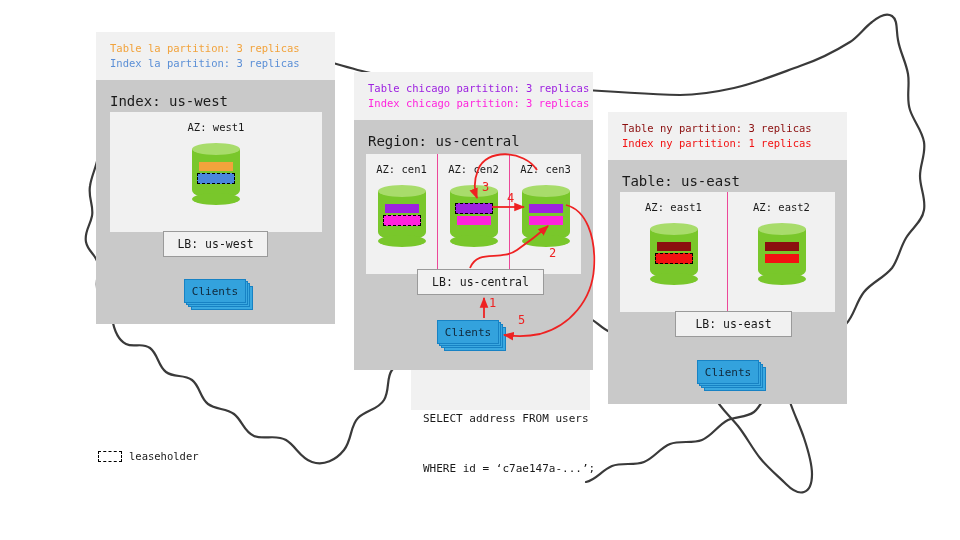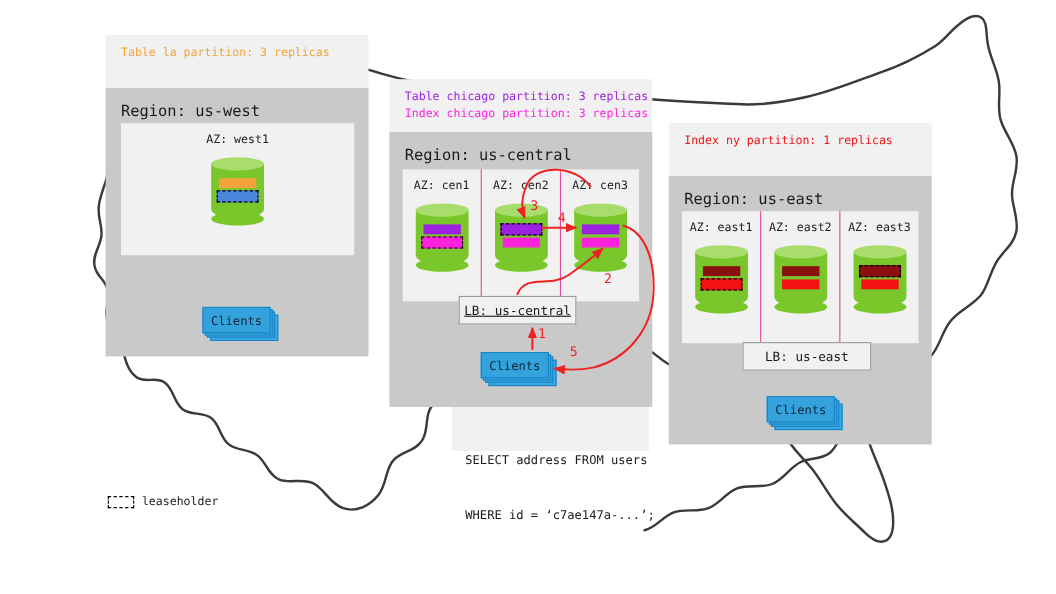--- a/index.html
+++ b/index.html
@@ -158,38 +158,40 @@
              C652,340 658,350 668,354 C678,358 690,354 700,358 C710,362 716,372 726,376
              C736,380 748,376 758,380 C766,383 770,390 776,396" fill="none" stroke="#3a3a3a" stroke-width="2.2" stroke-linecap="round" stroke-linejoin="round"></path>
     <path d="M700,358 C706,370 708,384 714,396 C720,408 730,416 738,426
              C746,436 752,448 760,458 C768,468 778,476 786,484 C792,490 798,494 804,492
              C810,490 812,482 812,474 C812,462 808,450 804,438 C800,426 794,414 790,402
              C786,390 782,378 776,368 C772,361 766,356 760,352" fill="none" stroke="#3a3a3a" stroke-width="2.2" stroke-linecap="round" stroke-linejoin="round"></path>
   </svg>
 
   <div class="partition-card" style="left:96px;top:32px;width:239px;height:48px;">
     <div class="partition-line" style="color:#f2a33c;">Table la partition: 3 replicas</div>
+    <div class="partition-line" style="color:#5b8fd6;">Index la partition: 3 replicas</div>
   </div>
 
   <div class="region-panel" style="left:96px;top:80px;width:239px;height:244px;">
-    <div class="region-title">Region: us-west</div>
+    <div class="region-title">Index: us-west</div>
   </div>
 
   <div class="az-row" style="left:110px;top:112px;width:212px;height:120px;z-index:3;">
     <div class="az-cell">
       <div class="az-label">AZ: west1</div>
       <div class="cyl">
         <div class="cyl-body"></div>
         <div class="cyl-top"></div>
         <div class="bar b1" style="background:#f2a33c;"></div>
         <div class="bar b2 lease" style="background:#4a86dc;"></div>
       </div>
     </div>
   </div>
 
+  <div class="lb-box" style="left:163px;top:231px;width:105px;height:26px;">LB: us-west</div>
 
   <div class="clients" style="left:184px;top:279px;">
     <div class="sheet s3"></div>
     <div class="sheet s2"></div>
     <div class="sheet s1"></div>
     <div class="sheet front">Clients</div>
   </div>
 
   <div class="partition-card" style="left:354px;top:72px;width:239px;height:48px;">
     <div class="partition-line" style="color:#9d21e0;">Table chicago partition: 3 replicas</div>
@@ -223,67 +225,59 @@
       <div class="az-label">AZ: cen3</div>
       <div class="cyl">
         <div class="cyl-body"></div>
         <div class="cyl-top"></div>
         <div class="bar b1" style="background:#9d21e0;"></div>
         <div class="bar b2" style="background:#ff22dd;"></div>
       </div>
     </div>
   </div>
 
-  <div class="lb-box" style="left:417px;top:269px;width:107px;height:26px;text-decoration:underline;">LB: us-central</div>
+  <div class="lb-box" style="left:417px;top:269px;width:127px;height:26px;">LB: us-central</div>
 
   <div class="clients" style="left:437px;top:320px;">
     <div class="sheet s3"></div>
     <div class="sheet s2"></div>
     <div class="sheet s1"></div>
     <div class="sheet front">Clients</div>
   </div>
 
   <div class="sql-box" style="left:411px;top:370px;width:179px;height:40px;">
     <div>SELECT address FROM users</div>
     <div>WHERE id = ‘c7ae147a-...’;</div>
   </div>
 
   <div class="partition-card" style="left:608px;top:112px;width:239px;height:48px;">
+    <div class="partition-line" style="color:#8b0f0f;">Table ny partition: 3 replicas</div>
     <div class="partition-line" style="color:#f21212;">Index ny partition: 1 replicas</div>
   </div>
 
   <div class="region-panel" style="left:608px;top:160px;width:239px;height:244px;">
-    <div class="region-title">Region: us-east</div>
+    <div class="region-title">Table: us-east</div>
   </div>
 
   <div class="az-row" style="left:620px;top:192px;width:215px;height:120px;z-index:3;justify-content:center;">
     <div class="az-cell">
       <div class="az-label">AZ: east1</div>
       <div class="cyl">
         <div class="cyl-body"></div>
         <div class="cyl-top"></div>
         <div class="bar b1" style="background:#8b0f0f;"></div>
         <div class="bar b2 lease" style="background:#f21212;"></div>
       </div>
     </div>
     <div class="az-cell">
       <div class="az-label">AZ: east2</div>
       <div class="cyl">
         <div class="cyl-body"></div>
         <div class="cyl-top"></div>
         <div class="bar b1" style="background:#8b0f0f;"></div>
-        <div class="bar b2" style="background:#f21212;"></div>
-      </div>
-    </div>
-    <div class="az-cell">
-      <div class="az-label">AZ: east3</div>
-      <div class="cyl">
-        <div class="cyl-body"></div>
-        <div class="cyl-top"></div>
-        <div class="bar b1 lease" style="background:#8b0f0f;"></div>
         <div class="bar b2" style="background:#f21212;"></div>
       </div>
     </div>
   </div>
 
   <div class="lb-box" style="left:675px;top:311px;width:117px;height:26px;">LB: us-east</div>
 
   <div class="clients" style="left:697px;top:360px;">
     <div class="sheet s3"></div>
     <div class="sheet s2"></div>

